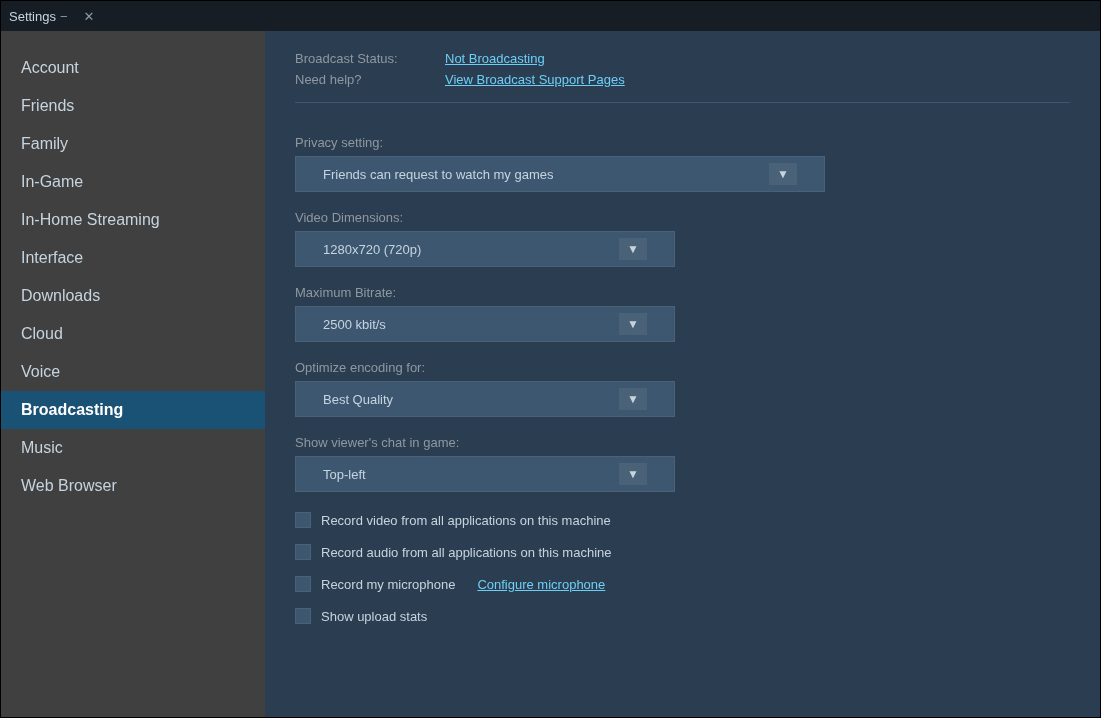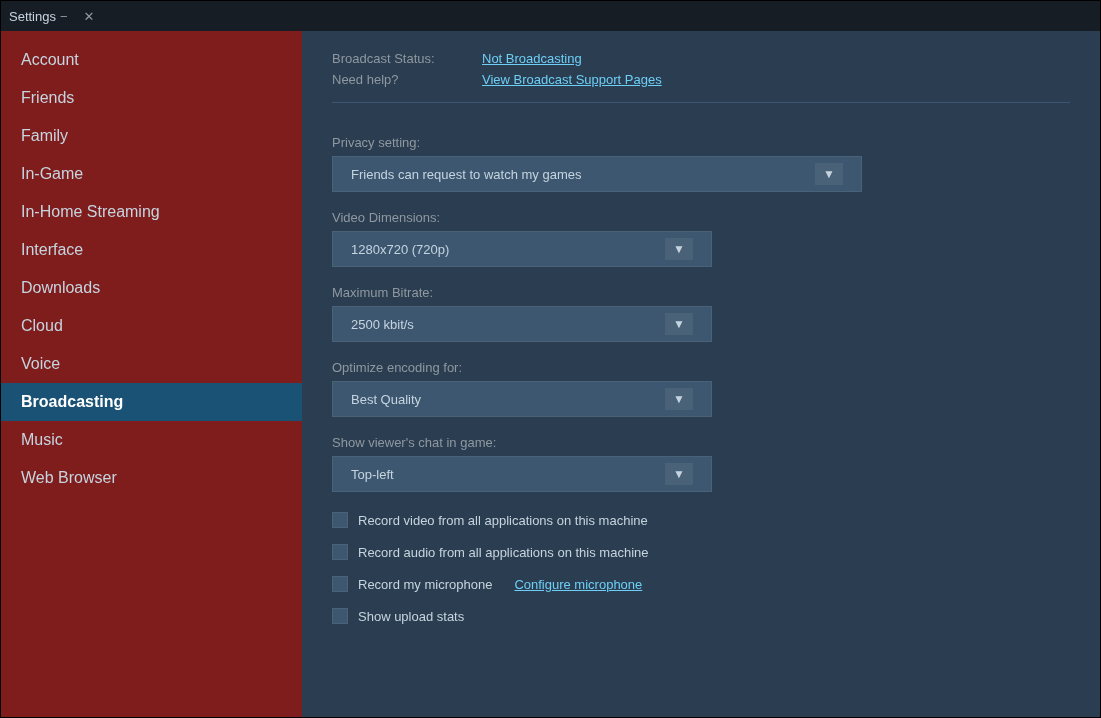--- a/index.html
+++ b/index.html
@@ -46,24 +46,24 @@
       background: none;
       border: none;
       padding: 0 4px;
     }
     .content {
       display: flex;
       flex: 1;
       overflow: hidden;
     }
     .sidebar {
-      width: 301px;
-      background: #7f1d1d;
+      width: 264px;
+      background: #404040;
       flex-shrink: 0;
-      padding-top: 10px;
+      padding-top: 18px;
     }
     .sidebar-item {
       padding: 10px 20px;
       font-size: 16px;
       color: #c6d4df;
       cursor: pointer;
     }
     .sidebar-item.active {
       background: #1a5276;
       color: #fff;
@@ -104,21 +104,21 @@
     }
     .setting-label {
       color: #8f98a0;
       font-size: 13px;
       margin-bottom: 6px;
     }
     .dropdown {
       background: #3d5770;
       border: 1px solid #4a6278;
       color: #c6d4df;
-      padding: 6px 18px;
+      padding: 6px 27px;
       font-size: 13px;
       display: flex;
       align-items: center;
       justify-content: space-between;
       cursor: pointer;
     }
     .dropdown.wide { width: 530px; }
     .dropdown.medium { width: 380px; }
     .dropdown-arrow {
       background: #4a6278;

